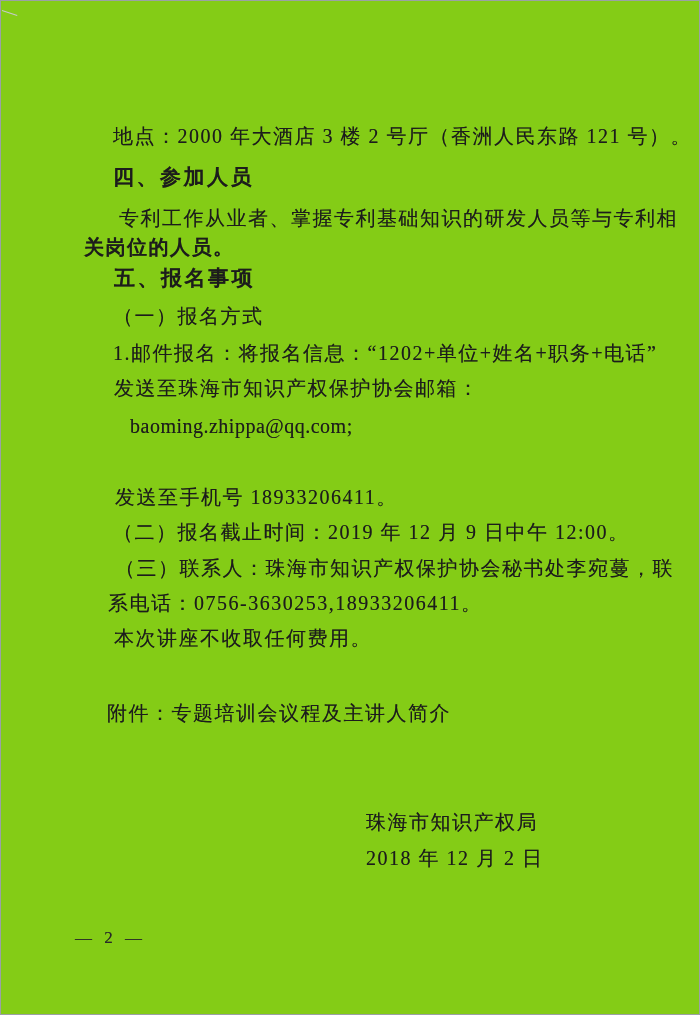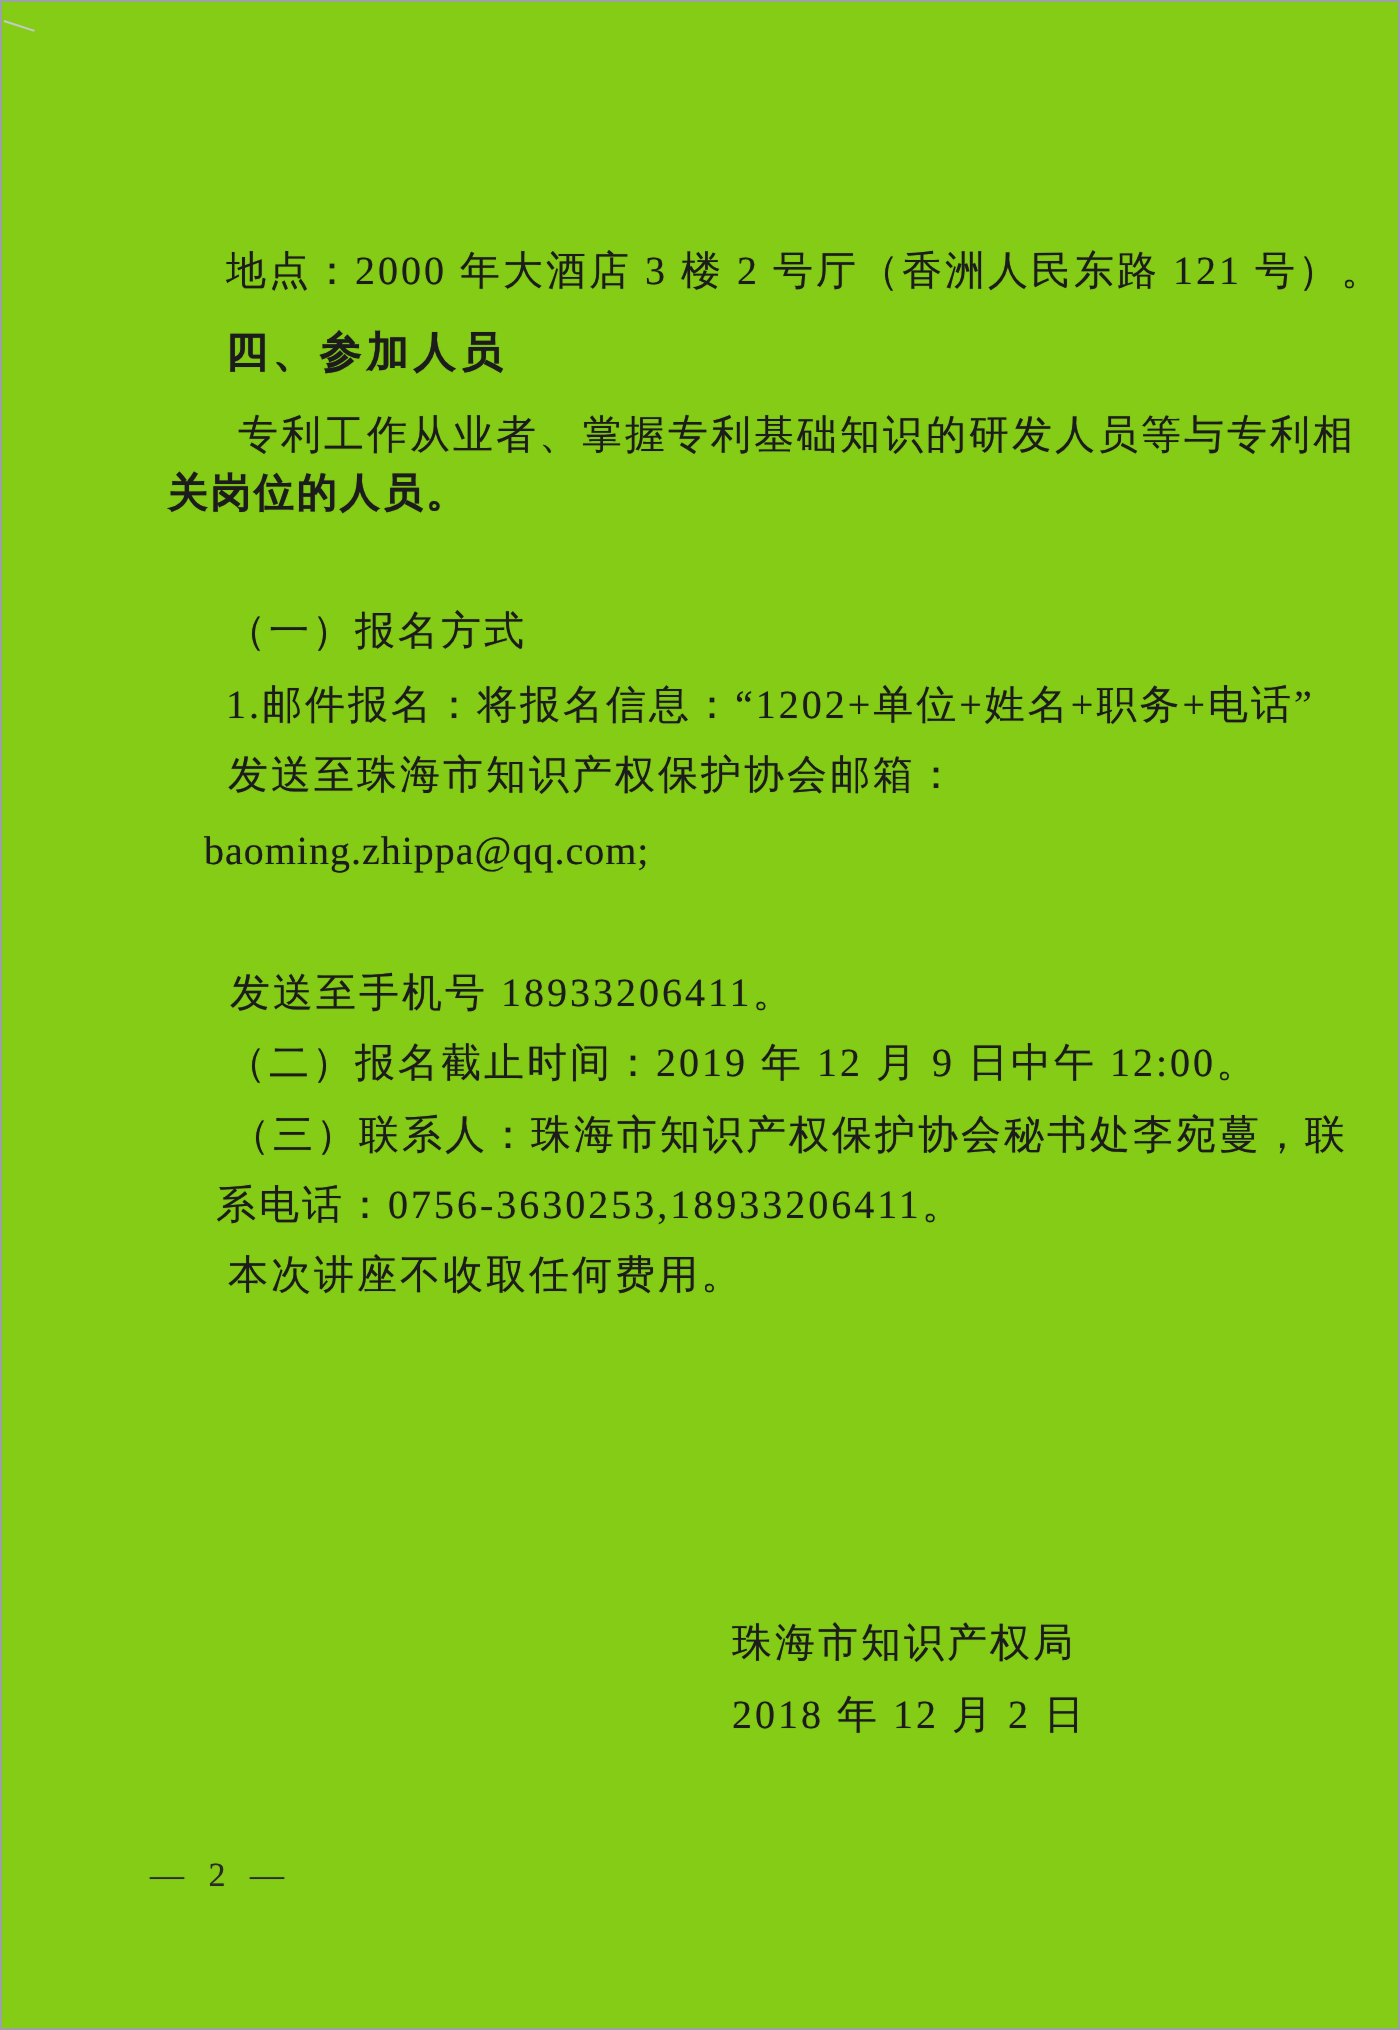--- a/index.html
+++ b/index.html
@@ -31,20 +31,21 @@
     font-family: "Liberation Sans", "DejaVu Sans", sans-serif;
     font-weight: 700;
     font-size: 21px;
     letter-spacing: 2.5px;
   }
   .bold {
     font-weight: 400;
   }
   .latin {
     letter-spacing: 0.5px;
+    margin-left: 28px;
   }
   .sig {
     letter-spacing: 1.5px;
   }
   .pgnum {
     font-size: 17px;
     letter-spacing: 4px;
     color: #2a2a2a;
   }
   .corner-artifact {
@@ -65,35 +66,37 @@
 
   <div class="corner-artifact"></div>
 
   <div class="ln" style="left:112px; top:122px;">地点：2000 年大酒店 3 楼 2 号厅（香洲人民东路 121 号）。</div>
 
   <div class="ln hd" style="left:112px; top:163px;">四、参加人员</div>
 
   <div class="ln" style="left:118px; top:204px;">专利工作从业者、掌握专利基础知识的研发人员等与专利相</div>
   <div class="ln" style="left:83px; top:233px;font-weight:bold;">关岗位的人员。</div>
 
+  <div class="ln hd" style="left:113px; top:264px;">五、报名事项</div>
 
   <div class="ln" style="left:112px; top:302px;">（一）报名方式</div>
 
   <div class="ln" style="left:112px; top:339px;">1.邮件报名：将报名信息：“1202+单位+姓名+职务+电话”</div>
   <div class="ln" style="left:113px; top:374px;">发送至珠海市知识产权保护协会邮箱：</div>
   <div class="ln latin" style="left:101px; top:412px;">baoming.zhippa@qq.com;</div>
 
   <div class="ln" style="left:114px; top:483px;">发送至手机号 18933206411。</div>
 
   <div class="ln" style="left:112px; top:518px;">（二）报名截止时间：2019 年 12 月 9 日中午 12:00。</div>
 
   <div class="ln" style="left:114px; top:554px;">（三）联系人：珠海市知识产权保护协会秘书处李宛蔓，联</div>
   <div class="ln" style="left:107px; top:589px;">系电话：0756-3630253,18933206411。</div>
 
   <div class="ln bold" style="left:113px; top:624px;">本次讲座不收取任何费用。</div>
 
+  <div class="ln" style="left:106px; top:699px;">附件：专题培训会议程及主讲人简介</div>
 
   <div class="ln sig" style="left:365px; top:808px;">珠海市知识产权局</div>
   <div class="ln sig" style="left:365px; top:844px;">2018 年 12 月 2 日</div>
 
   <div class="ln pgnum" style="left:74px; top:924px;">— 2 —</div>
 
 </div>
 
 </body></html>

